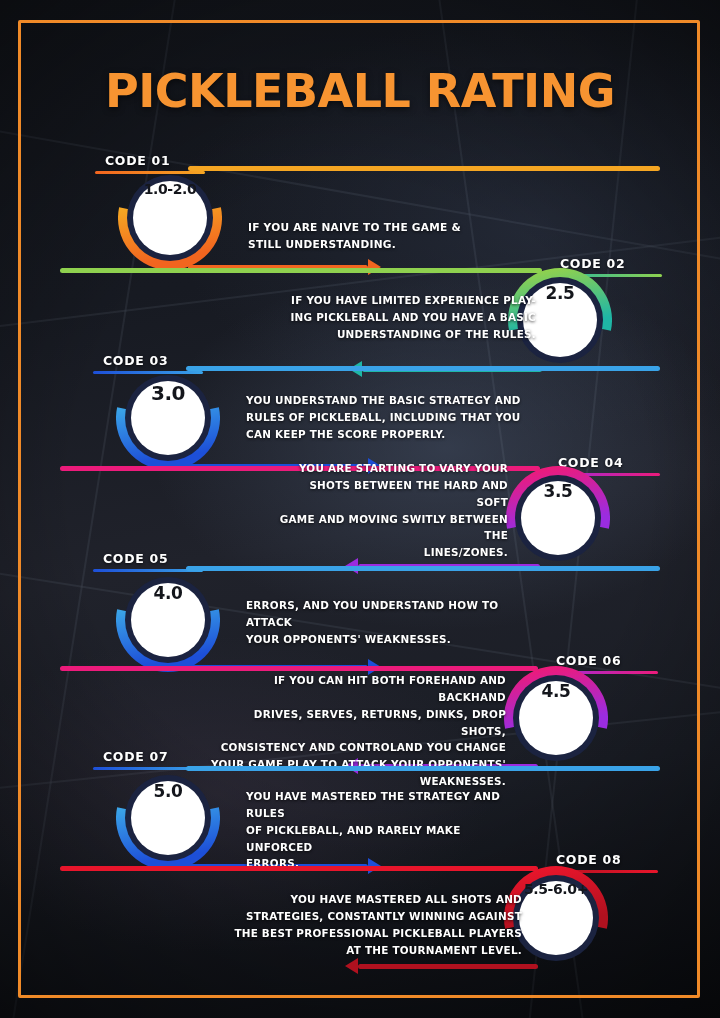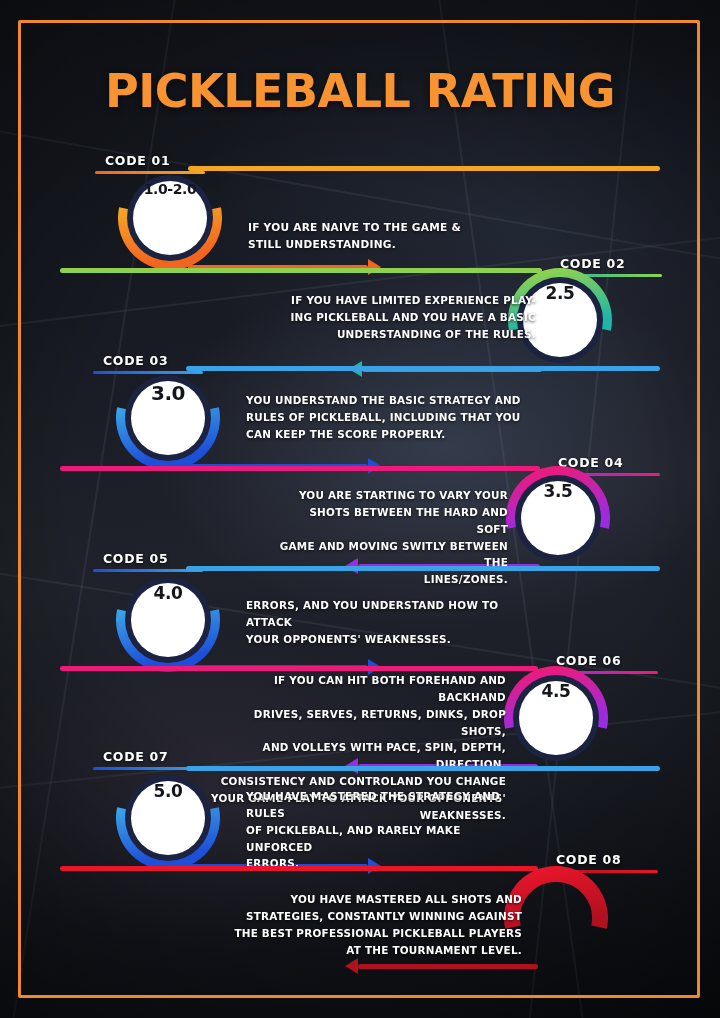--- a/index.html
+++ b/index.html
@@ -194,21 +194,21 @@
             </defs>
             <path d="M 8.96 61.15 A 44 44 0 1 1 95.04 61.15" fill="none" stroke="url(#grad3)" stroke-width="16"></path>
           </svg>
           <div class="disc">
             <span style="font-size: 17px;">3.5</span>
           </div>
         </div>
         <div class="bar" style="left: 60px; top: 465.5px; width: 480px; background: linear-gradient(90deg, rgb(236, 27, 123), rgb(236, 27, 123));"></div>
         <div class="bar" style="left: 358px; top: 563.5px; width: 182px; background: linear-gradient(90deg, rgb(155, 44, 224), rgb(155, 44, 224));"></div>
         <div class="arrow" style="top: 558px; left: 345px; border-right: 13px solid rgb(155, 44, 224);"></div>
-        <div class="btext right" style="left: 278px; top: 487px; width: 230px; font-size: 10.4px;">
+        <div class="btext right" style="left: 278px; top: 460px; width: 230px; font-size: 10.4px;">
           <div>YOU ARE STARTING TO VARY YOUR</div>
           <div>SHOTS BETWEEN THE HARD AND SOFT</div>
           <div>GAME AND MOVING SWITLY BETWEEN THE</div>
           <div>LINES/ZONES.</div>
         </div>
       </div>
       <div class="row" style="top: 0px;">
         <div class="code-label" style="left: 103px; top: 551px;">CODE 05</div>
         <div class="code-rule" style="left: 93px; top: 569px; width: 110px; background: linear-gradient(90deg, rgb(29, 79, 216), rgb(58, 163, 232));"></div>
         <div class="node" style="left: 116px; top: 568px;">
@@ -249,21 +249,20 @@
           <div class="disc">
             <span style="font-size: 17px;">4.5</span>
           </div>
         </div>
         <div class="bar" style="left: 60px; top: 665.5px; width: 478px; background: linear-gradient(90deg, rgb(236, 27, 123), rgb(236, 27, 123));"></div>
         <div class="bar" style="left: 358px; top: 763.5px; width: 180px; background: linear-gradient(90deg, rgb(155, 44, 224), rgb(155, 44, 224));"></div>
         <div class="arrow" style="top: 758px; left: 345px; border-right: 13px solid rgb(155, 44, 224);"></div>
         <div class="btext right" style="left: 206px; top: 672px; width: 300px; font-size: 10.4px;">
           <div>IF YOU CAN HIT BOTH FOREHAND AND BACKHAND</div>
           <div>DRIVES, SERVES, RETURNS, DINKS, DROP SHOTS,</div>
-          <div>AND VOLLEYS WITH PACE, SPIN, DEPTH, DIRECTION,</div>
           <div>CONSISTENCY AND CONTROLAND YOU CHANGE</div>
           <div>YOUR GAME PLAY TO ATTACK YOUR OPPONENTS'</div>
           <div>WEAKNESSES.</div>
         </div>
       </div>
       <div class="row" style="top: 0px;">
         <div class="code-label" style="left: 103px; top: 749px;">CODE 07</div>
         <div class="code-rule" style="left: 93px; top: 767px; width: 110px; background: linear-gradient(90deg, rgb(29, 79, 216), rgb(58, 163, 232));"></div>
         <div class="node" style="left: 116px; top: 766px;">
           <svg width="104" height="104" viewBox="0 0 104 104" style="position: absolute; left: 0px; top: 0px;">
@@ -294,20 +293,23 @@
         <div class="node" style="left: 504px; top: 866px;">
           <svg width="104" height="104" viewBox="0 0 104 104" style="position: absolute; left: 0px; top: 0px;">
             <defs>
               <linearGradient id="grad7" x1="0" y1="0" x2="0.3" y2="1">
                 <stop offset="0%" stop-color="#e8152b"></stop>
                 <stop offset="100%" stop-color="#b0111f"></stop>
               </linearGradient>
             </defs>
             <path d="M 8.96 61.15 A 44 44 0 1 1 95.04 61.15" fill="none" stroke="url(#grad7)" stroke-width="16"></path>
           </svg>
+          <div class="disc">
+            <span style="font-size: 14px;">5.5-6.0+</span>
+          </div>
         </div>
         <div class="bar" style="left: 60px; top: 865.5px; width: 478px; background: linear-gradient(90deg, rgb(232, 21, 43), rgb(232, 21, 43));"></div>
         <div class="bar" style="left: 358px; top: 963.5px; width: 180px; background: linear-gradient(90deg, rgb(176, 17, 31), rgb(176, 17, 31));"></div>
         <div class="arrow" style="top: 958px; left: 345px; border-right: 13px solid rgb(176, 17, 31);"></div>
         <div class="btext right" style="left: 232px; top: 891px; width: 290px; font-size: 10.4px;">
           <div>YOU HAVE MASTERED ALL SHOTS AND</div>
           <div>STRATEGIES, CONSTANTLY WINNING AGAINST</div>
           <div>THE BEST PROFESSIONAL PICKLEBALL PLAYERS</div>
           <div>AT THE TOURNAMENT LEVEL.</div>
         </div>

